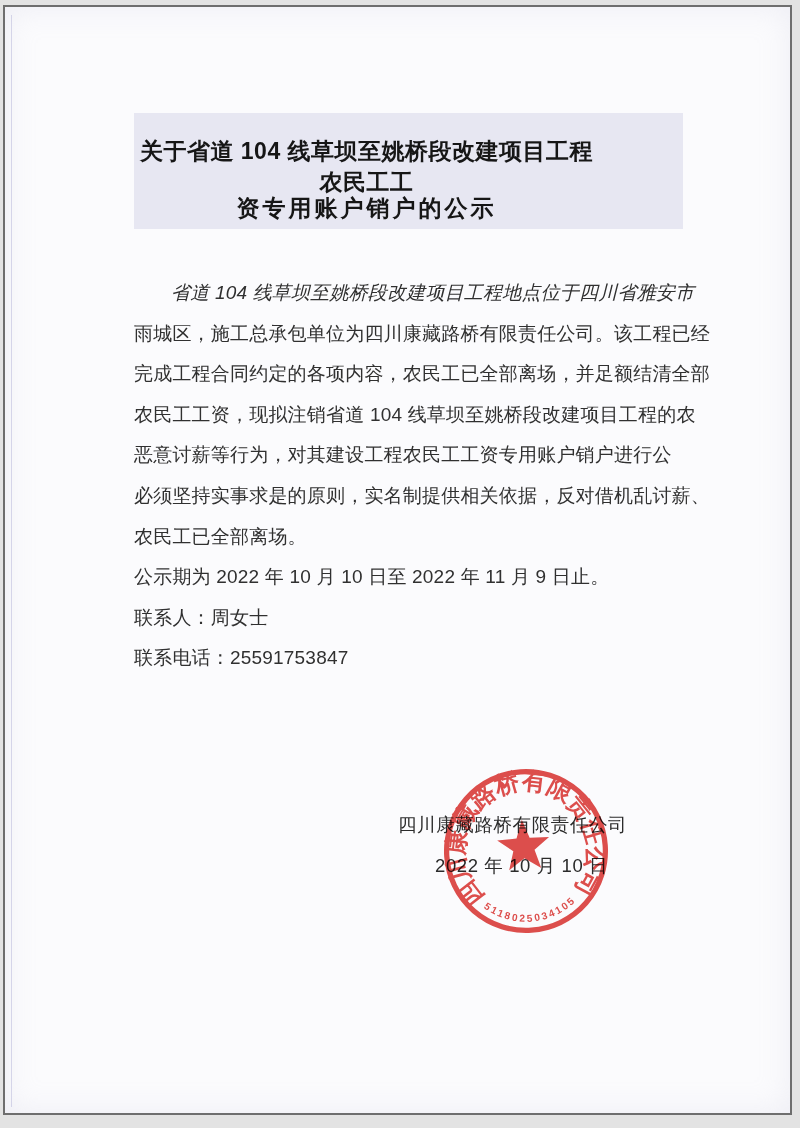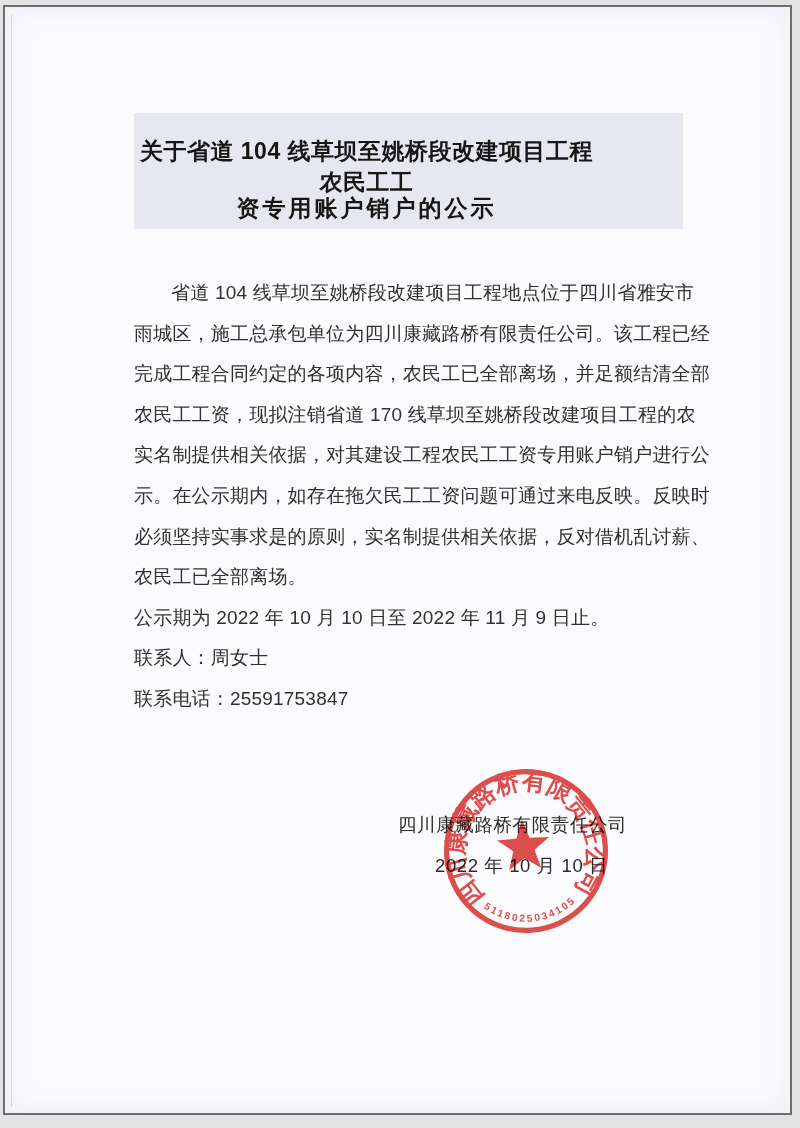--- a/index.html
+++ b/index.html
@@ -42,21 +42,21 @@
     width: 560px;
     color: #303030;
     font-size: 19px;
   }
   .body-line {
     height: 40.6px;
     line-height: 40.6px;
     white-space: nowrap;
     letter-spacing: 0.2px;
   }
-  .body-line.indent { padding-left: 37px; }
+  .body-line.indent { padding-left: 37px; font-style: italic; }
   .sig-line {
     position: absolute;
     color: #2b2b2b;
     font-size: 18.5px;
     letter-spacing: 0.6px;
     white-space: nowrap;
   }
   .sig-company { left: 393px; top: 805px; }
   .sig-date { left: 430px; top: 846px; }
   .seal {
@@ -77,23 +77,22 @@
 
   <div class="title-tint"></div>
 
   <div class="title-line title-line-1">关于省道 104 线草坝至姚桥段改建项目工程农民工工</div>
   <div class="title-line title-line-2">资专用账户销户的公示</div>
 
   <div class="body-text">
     <div class="body-line indent">省道 104 线草坝至姚桥段改建项目工程地点位于四川省雅安市</div>
     <div class="body-line">雨城区，施工总承包单位为四川康藏路桥有限责任公司。该工程已经</div>
     <div class="body-line">完成工程合同约定的各项内容，农民工已全部离场，并足额结清全部</div>
-    <div class="body-line">农民工工资，现拟注销省道 170 线草坝至姚桥段改建项目工程的农</div>
-    <div class="body-line">实名制提供相关依据，对其建设工程农民工工资专用账户销户进行公</div>
-    <div class="body-line">示。在公示期内，如存在拖欠民工工资问题可通过来电反映。反映时</div>
+    <div class="body-line">农民工工资，现拟注销省道 104 线草坝至姚桥段改建项目工程的农</div>
+    <div class="body-line">恶意讨薪等行为，对其建设工程农民工工资专用账户销户进行公</div>
     <div class="body-line">必须坚持实事求是的原则，实名制提供相关依据，反对借机乱讨薪、</div>
     <div class="body-line">农民工已全部离场。</div>
     <div class="body-line">公示期为 2022 年 10 月 10 日至 2022 年 11 月 9 日止。</div>
     <div class="body-line">联系人：周女士</div>
     <div class="body-line">联系电话：25591753847</div>
   </div>
 
   <div class="sig-line sig-company">四川康藏路桥有限责任公司</div>
   <div class="sig-line sig-date">2022 年 10 月 10 日</div>
 

